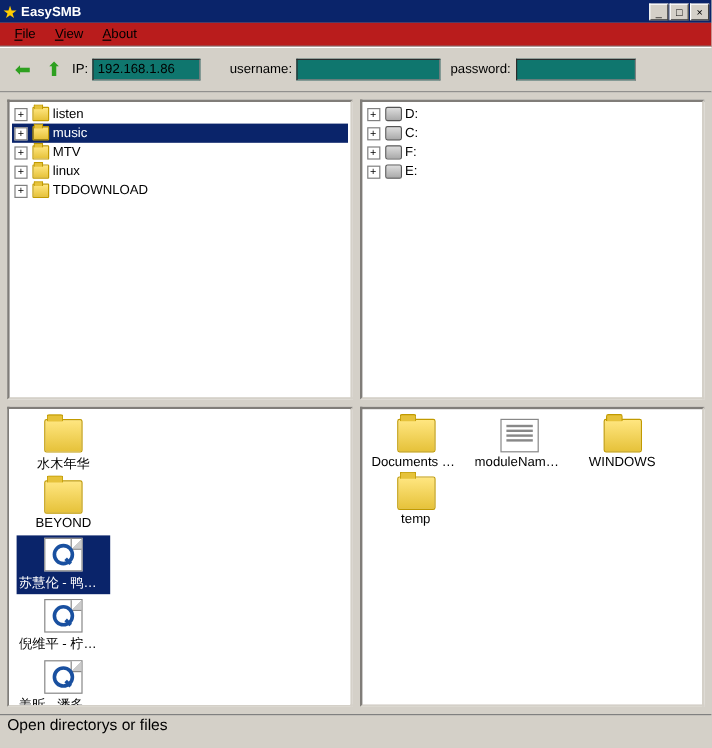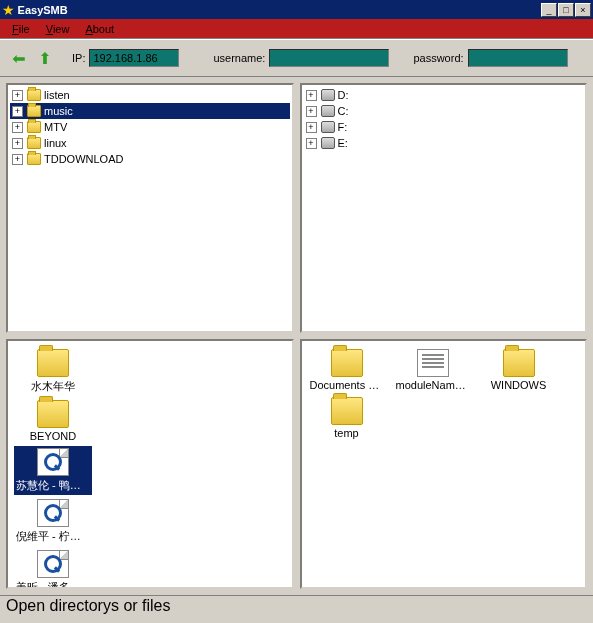--- a/index.html
+++ b/index.html
@@ -9,21 +9,21 @@
 .titlebar .title { flex: 1; font-weight: bold; font-size: 11px; }
 .titlebar .winbtns { display: flex; gap: 1px; }
 .titlebar .winbtn { width: 16px; height: 14px; background: #d4d0c8; border: 1px solid #fff; border-right-color: #404040; border-bottom-color: #404040; font-size: 9px; display: flex; align-items: center; justify-content: center; color: #000; cursor: pointer; font-family: Marlett, Arial; }
 .menubar { background: #b91c1c; height: 20px; display: flex; align-items: center; padding: 0 4px; border-bottom: 1px solid #808080; }
 .menubar .menuitem { padding: 2px 8px; cursor: pointer; }
 .menubar .menuitem u { text-decoration: underline; }
 .toolbar { background: #d4d0c8; height: 38px; display: flex; align-items: center; padding: 4px 8px; gap: 4px; border-top: 1px solid #fff; border-bottom: 1px solid #808080; }
 .navbtn { width: 22px; height: 22px; display: flex; align-items: center; justify-content: center; cursor: pointer; font-size: 16px; }
 .navbtn.back { color: #2ea020; }
 .navbtn.fwd { color: #2ea020; }
-.toolbar label { font-size: 11px; margin-left: 12px; }
+.toolbar label { font-size: 11px; margin-left: 0; }
 .toolbar input { border: 1px inset #808080; height: 18px; padding: 1px 3px; font-size: 11px; background: #0f766e; }
 .ip-input { width: 90px; }
 .un-input { width: 120px; }
 .pw-input { width: 100px; }
 .panes { display: grid; grid-template-columns: 1fr 1fr; grid-template-rows: 1fr 1fr; gap: 6px; padding: 6px; height: 518px; background: #d4d0c8; }
 .panel { background: #fff; border: 2px inset #d4d0c8; overflow: auto; position: relative; }
 .tree { padding: 2px; font-size: 11px; }
 .tree-item { display: flex; align-items: center; height: 16px; padding: 0 2px; cursor: pointer; white-space: nowrap; }
 .tree-item.selected { background: #0a246a; color: #fff; }
 .tree-item .exp { width: 11px; height: 11px; border: 1px solid #808080; display: flex; align-items: center; justify-content: center; font-size: 9px; margin-right: 4px; background: #fff; color: #000; line-height: 1; }
@@ -37,21 +37,21 @@
 .icon-item .lbl { font-size: 11px; text-align: center; width: 100%; white-space: nowrap; overflow: hidden; text-overflow: ellipsis; }
 .icon-item.selected { background: #0a246a; color: #fff; }
 .big-folder { background: linear-gradient(#ffe680, #e6c23a); border: 1px solid #c19a00; border-radius: 2px; position: relative; width: 32px; height: 26px; }
 .big-folder::before { content: ''; position: absolute; top: -5px; left: 1px; width: 12px; height: 5px; background: #e6c23a; border: 1px solid #c19a00; border-bottom: none; border-radius: 2px 2px 0 0; }
 .media-file { width: 28px; height: 30px; background: #fff; border: 1px solid #888; position: relative; display: flex; align-items: center; justify-content: center; }
 .media-file::before { content: ''; position: absolute; top: 0; right: 0; width: 8px; height: 8px; background: linear-gradient(135deg, #fff 50%, #ccc 50%); border-left: 1px solid #888; border-bottom: 1px solid #888; }
 .media-file .q { width: 18px; height: 18px; border: 3px solid #1950a0; border-radius: 50%; position: relative; }
 .media-file .q::after { content: ''; position: absolute; width: 6px; height: 3px; background: #1950a0; bottom: -1px; right: -1px; transform: rotate(45deg); }
 .txt-file { width: 26px; height: 30px; background: #fff; border: 1px solid #888; position: relative; }
 .txt-file::before { content: ''; position: absolute; top: 4px; left: 4px; right: 4px; height: 2px; background: #888; box-shadow: 0 4px 0 #888, 0 8px 0 #888, 0 12px 0 #888; }
-.statusbar { height: 20px; background: #d4d0c8; border-top: 1px solid #808080; display: flex; align-items: flex-end; padding: 0 6px; font-size: 16px; }
+.statusbar { height: 20px; background: #d4d0c8; border-top: 1px solid #808080; display: flex; align-items: flex-start; padding: 0 6px; font-size: 13px; }
 .panel.bottom-left .iconview { width: 100%; flex-direction: column; }
 .panel.bottom-left { overflow-y: scroll; }
 </style>
 </head>
 <body>
 
 <div class="titlebar">
   <span class="star">★</span>
   <span class="title">EasySMB</span>
   <div class="winbtns">
@@ -65,23 +65,23 @@
   <div class="menuitem"><u>F</u><span></span><span>ile</span></div>
   <div class="menuitem"><u>V</u><span>iew</span></div>
   <div class="menuitem"><u>A</u><span>bout</span></div>
 </div>
 
 <div class="toolbar">
   <div class="navbtn back">⬅</div>
   <div class="navbtn fwd">⬆</div>
   <label>IP:</label>
   <input class="ip-input" value="192.168.1.86" style="">
-  <label style="margin-left:30px">username:</label>
+  <label style="margin-left:20px">username:</label>
   <input class="un-input" value="" style="">
-  <label style="margin-left:20px">password:</label>
+  <label style="margin-left:4px">password:</label>
   <input class="pw-input" type="password" value="" style="">
 </div>
 
 <div class="panes">
   <div class="panel">
     <div class="tree" id="left-tree">
         <div class="tree-item">
           <span class="exp">+</span>
           <span class="ficon folder-icon"></span>
           <span>listen</span>

